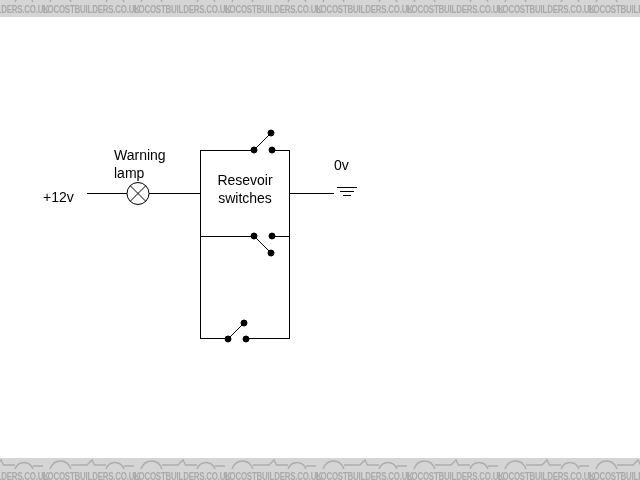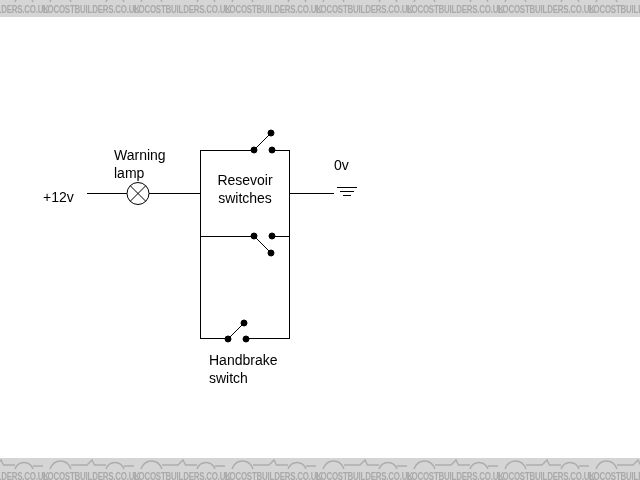--- a/index.html
+++ b/index.html
@@ -170,22 +170,20 @@
       </g>
     </g>
   </svg>
 
   <div class="lbl lbl-supply">+12v</div>
   <div class="lbl lbl-warning">Warning
 lamp</div>
   <div class="lbl lbl-reservoir">Resevoir
 switches</div>
   <div class="lbl lbl-ground">0v</div>
-  <div class="lbl lbl-handbrake">Handbrake
-switch</div>
 
   <div class="wm-banner wm-banner-bottom">
     <div class="wm-row">
       <span class="wm-tile">
           <svg class="wm-car">
             <use href="#car-shape"></use>
           </svg>
           <span class="wm-text">LOCOSTBUILDERS.CO.UK</span>
         </span>
       <span class="wm-tile">

